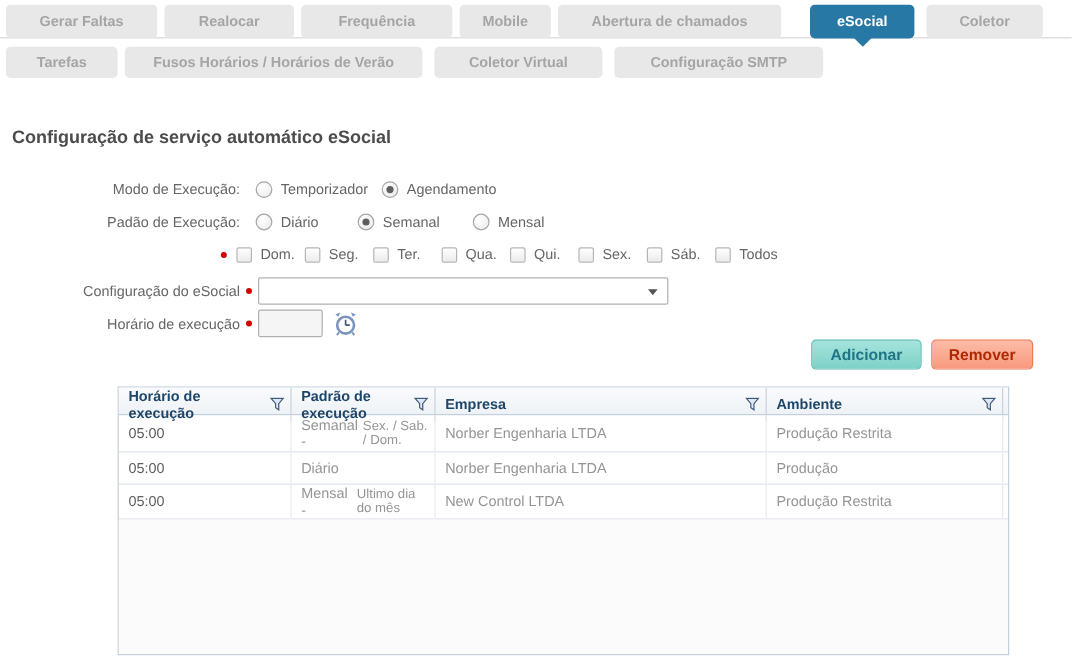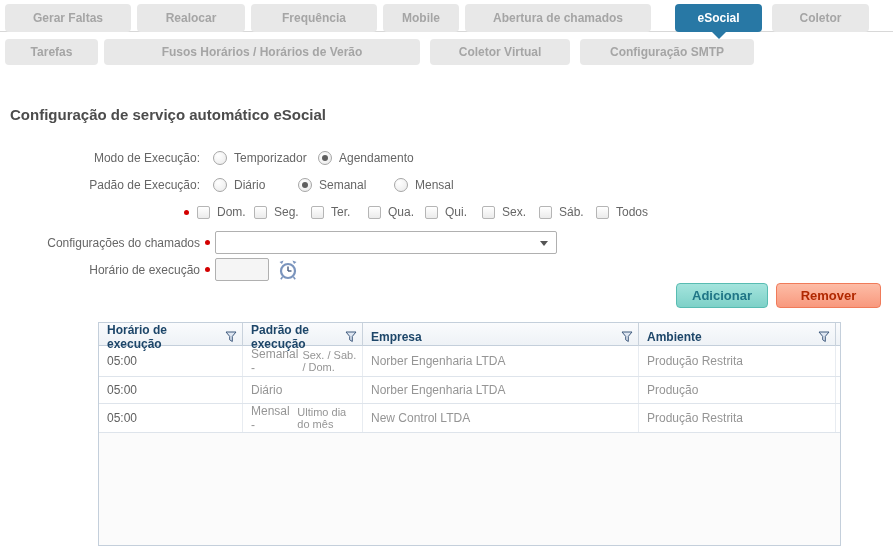--- a/index.html
+++ b/index.html
@@ -22,21 +22,21 @@
   }
   .tabrow2 .tab { height:26px; line-height:26px; }
   .tab.active { background:#2878a5; color:#fff; }
   .tab.active::after {
     content:""; position:absolute; left:50%; bottom:-7px; transform:translateX(-50%);
     border-left:8px solid transparent; border-right:8px solid transparent;
     border-top:8px solid #2878a5;
   }
   .w-gf{width:126px}.w-re{width:108px}.w-fr{width:126px}.w-mo{width:76px}
   .w-ab{width:186px}.w-es{width:87px; margin-left:18px}.w-co{width:97px; margin-left:4px}
-  .w-ta{width:93px}.w-fu{width:316px}.w-cv{width:140px; margin-left:4px}.w-cs{width:174px; margin-left:4px}
+  .w-ta{width:93px}.w-fu{width:248px}.w-cv{width:140px; margin-left:4px}.w-cs{width:174px; margin-left:4px}
 
   
   .page-title { position:absolute; left:10px; top:106px; font-size:15px; font-weight:bold; color:#4c4c4c; }
 
   
   .frow { position:absolute; left:0; display:flex; align-items:center; }
   .fl { width:200px; text-align:right; color:#666;padding-left:27px; }
   .req { width:5px; height:5px; border-radius:50%; background:#d30000; margin-left:5px; flex:0 0 auto; }
 
   .radio { width:14px; height:14px; border-radius:50%; border:1px solid #a6a6a6;
@@ -68,21 +68,21 @@
     width:54px; height:23px; border:1px solid #b0b0b0; border-radius:2px; background:#f5f5f5;
     margin-left:5px; padding:4px 5px; color:#555;
   }
   .clock { margin-left:8px; cursor:pointer; display:flex; }
 
   
   .btn { position:absolute; top:283px; height:25px; border-radius:4px; font-weight:bold; font-size:13px;
     display:flex; align-items:center; justify-content:center; cursor:pointer; }
   .btn-add { left:676px; width:92px; background:linear-gradient(#a4e4dd,#7ed1c8);
     border:1px solid #58bcb2; color:#1f7586; }
-  .btn-remove { left:776px; width:105px; background:linear-gradient(#fdbca6,#f8997e);
+  .btn-remove { left:776px; width:85px; background:linear-gradient(#fdbca6,#f8997e);
     border:1px solid #f07b5a; color:#b02800; }
 
   
   .grid { position:absolute; left:98px; top:322px; width:743px; height:224px;
     border:1px solid #c4cfdb; background:#fff; display:flex; flex-direction:column; }
   .g-row { display:grid; grid-template-columns:144px 120px 276px 197px 1fr; }
   .g-head { height:23px; background:linear-gradient(#fafbfd,#eef2f6); border-bottom:1px solid #c4cfdb;
     color:#1d4669; font-weight:bold; }
   .g-head .cell { display:flex; align-items:center; justify-content:space-between;
     padding:0 5px 0 8px; border-right:1px solid #c9d2dc; }
@@ -179,21 +179,21 @@
     <div class="checkbox"></div>
     <span>Sáb.</span>
   </div>
   <div class="citem">
     <div class="checkbox"></div>
     <span>Todos</span>
   </div>
 </div>
 
 <div class="frow" style="top:231px;">
-  <div class="fl">Configurações do chamados</div>
+  <div class="fl">Configuração do eSocial</div>
   <div class="req"></div>
   <div class="select">
     <span></span>
     <div class="arrow"></div>
   </div>
 </div>
 
 <div class="frow" style="top:258px;">
   <div class="fl">Horário de execução</div>
   <div class="req"></div>

